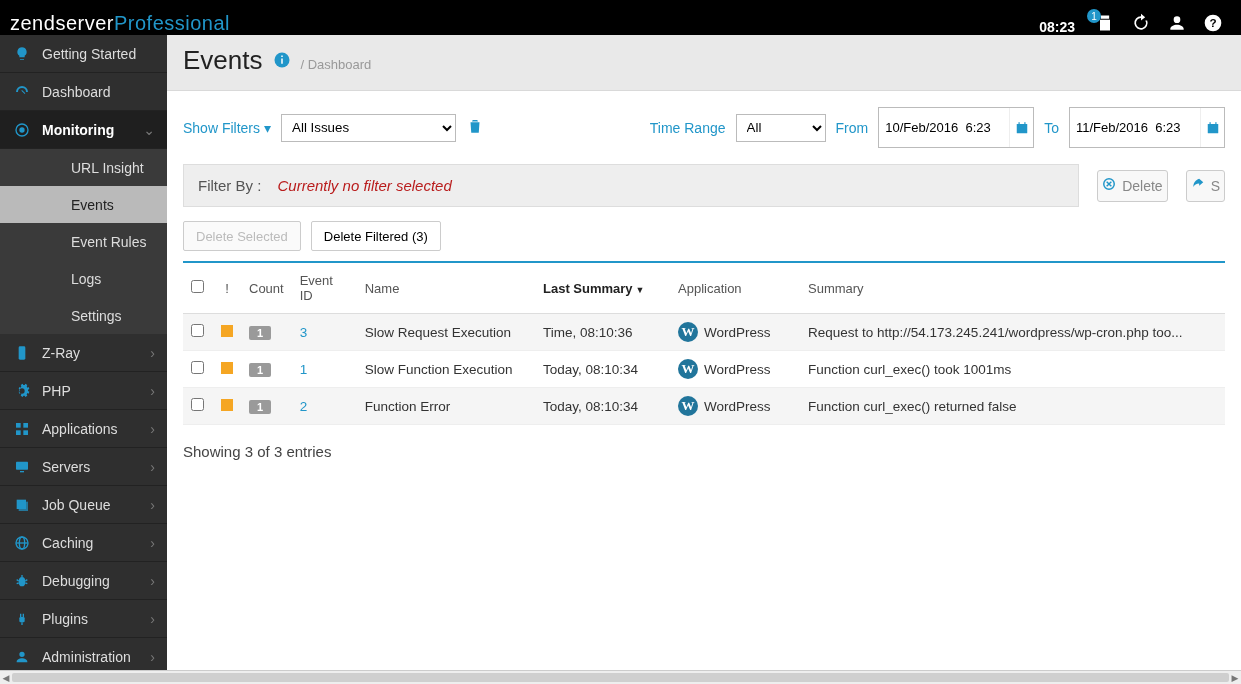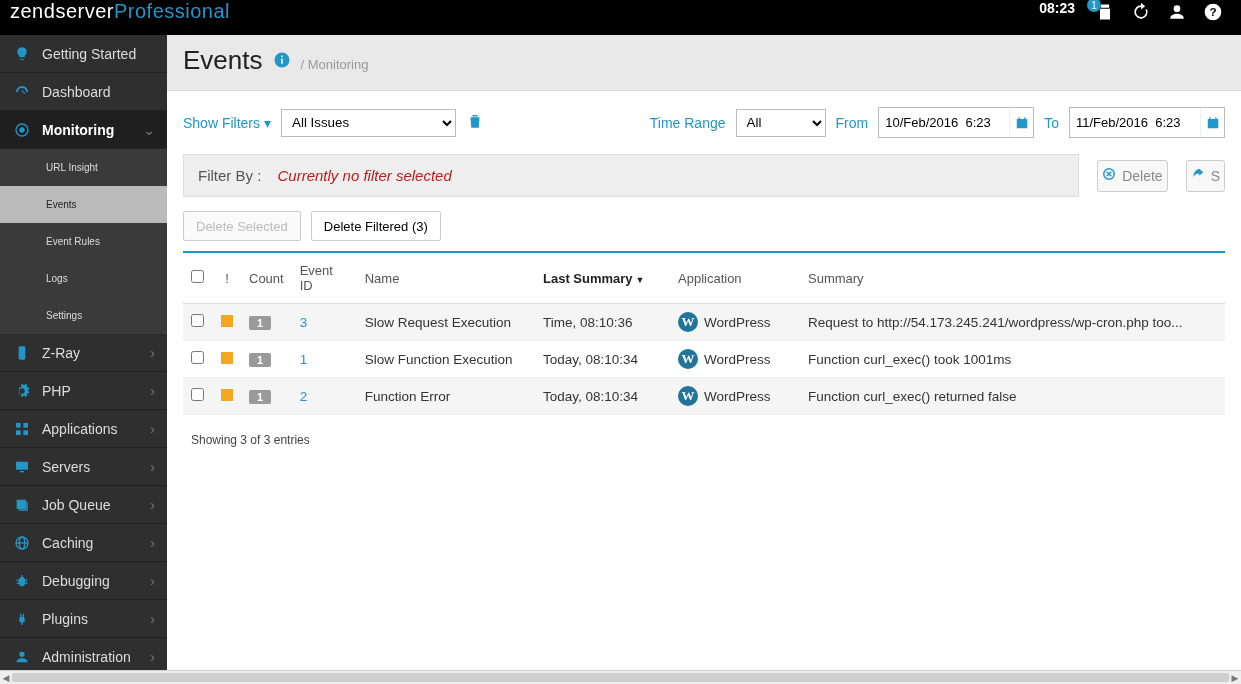--- a/index.html
+++ b/index.html
@@ -1,54 +1,54 @@
 <!DOCTYPE html>
 <html><head>
 <meta charset="utf-8">
 <style>
 *{box-sizing:border-box;margin:0;padding:0;font-family:"Segoe UI",Arial,sans-serif}
 body{background:#fff;width:1241px;height:684px;overflow:hidden;font-size:14px;color:#333}
 
-.topbar{height:35px;background:#000;color:#fff;display:flex;align-items:flex-start;padding:0 10px}
+.topbar{height:35px;background:#000;color:#fff;display:flex;align-items:flex-end;padding:0 10px}
 .logo{font-size:20px;letter-spacing:0.5px}
 .logo .z{font-weight:400;color:#fff}
 .logo .s{font-weight:300;color:#fff}
 .logo .p{color:#2196c9;font-weight:300}
 .topbar .spacer{flex:1}
 .topbar .clock{font-weight:bold;margin-right:12px;font-size:14px}
 .ticon{width:24px;height:24px;margin:0 6px;display:flex;align-items:center;justify-content:center;color:#fff;position:relative;cursor:pointer}
 .ticon svg{width:20px;height:20px;fill:currentColor}
 .ticon .badge{position:absolute;left:-6px;top:-2px;background:#2196c9;color:#fff;font-size:10px;border-radius:50%;width:14px;height:14px;display:flex;align-items:center;justify-content:center}
 
 .wrap{display:flex;height:calc(684px - 35px - 14px)}
 
 .sidebar{width:167px;background:#2f2f2f;color:#ddd;overflow:auto;flex:none}
 .navitem{display:flex;align-items:center;height:38px;padding:0 12px;cursor:pointer;border-bottom:1px solid #222}
 .navitem .nicon{width:20px;display:flex;justify-content:center;margin-right:10px;color:#2196c9}
 .navitem .nicon svg{width:16px;height:16px;fill:currentColor}
 .navitem .nlabel{flex:1;font-size:14px}
 .navitem .chev{color:#777}
 .navitem.active{background:#1f1f1f}
 .navitem.active .nlabel{font-weight:bold;color:#fff}
-.subitem{height:37px;display:flex;align-items:center;padding-left:46px;cursor:pointer;background:#3a3a3a;font-size:10px;color:#ddd}
+.subitem{height:37px;display:flex;align-items:center;padding-left:71px;cursor:pointer;background:#3a3a3a;font-size:14px;color:#ddd}
 .subitem.selected{background:#bababa;color:#222}
 
 .content{flex:1;overflow:auto;background:#fff}
 .pagehead{background:#e9e9e9;border-bottom:1px solid #d9d9d9;padding:10px 16px 14px 16px;display:flex;align-items:baseline;gap:10px}
 .pagehead h1{font-size:26px;font-weight:400;color:#222}
 .pagehead .info{color:#2196c9}
 .pagehead .crumb{color:#999;font-size:13px}
 .toolbar{display:flex;align-items:center;padding:16px 16px 10px 16px;gap:10px;flex-wrap:nowrap}
 .linkish{color:#2196c9;cursor:pointer;display:flex;align-items:center;gap:4px}
 select.issues{height:28px;width:175px;border:1px solid #bbb;background:#fff;padding:0 6px}
 .trash{color:#2196c9;cursor:pointer}
 .toolbar .gap{flex:1}
 .lbl{color:#2196c9}
 select.range{height:28px;width:90px;border:1px solid #bbb;background:#fff;padding:0 6px}
-.datebox{display:flex;align-items:center;border:1px solid #bbb;height:31px;background:#fff}
+.datebox{display:flex;align-items:center;border:1px solid #bbb;height:41px;background:#fff}
 .datebox input{border:none;height:26px;padding:0 6px;width:130px;font-size:13px;background:transparent}
 .datebox .cal{width:24px;display:flex;align-items:center;justify-content:center;color:#2196c9;border-left:1px solid #eee;height:100%}
 .filterbar{margin:6px 16px 14px 16px;display:flex;align-items:center;gap:18px}
 .filterinfo{flex:1;background:#eee;border:1px solid #ddd;padding:12px 14px;font-size:15px;color:#555}
 .filterinfo .cur{font-style:italic;color:#b91c1c;margin-left:12px}
 .btn{height:32px;border:1px solid #ccc;background:#f8f8f8;border-radius:3px;padding:0 4px;display:flex;align-items:center;gap:6px;cursor:pointer;color:#888}
 .btn .bi{color:#2196c9}
 .actionrow{display:flex;gap:10px;padding:0 16px 10px 16px}
 .btn2{height:30px;border:1px solid #ccc;background:#fff;border-radius:2px;padding:0 12px;cursor:pointer;font-size:13px}
 .btn2.disabled{color:#bbb;background:#fafafa;cursor:default}
@@ -56,21 +56,21 @@
 table.events{width:calc(100% - 32px);margin:0 16px;border-collapse:collapse;border-top:2px solid #2196c9}
 table.events th{text-align:left;font-weight:normal;color:#555;font-size:13px;padding:10px 8px;border-bottom:1px solid #ddd;background:#fff}
 table.events th.sorted{font-weight:bold;color:#222}
 table.events td{padding:8px 8px;border-bottom:1px solid #eee;font-size:13.5px;vertical-align:middle}
 table.events tr.odd td{background:#f5f5f5}
 .sev{width:12px;height:12px;background:#f5a623;display:inline-block}
 .countbox{background:#9a9a9a;color:#fff;font-weight:bold;font-size:11px;padding:1px 8px;border-radius:2px}
 .eid{color:#2196c9}
 .appcell{display:flex;align-items:center;gap:6px}
 .appicon{width:20px;height:20px;border-radius:50%;background:#21759b;color:#fff;display:flex;align-items:center;justify-content:center;font-family:Georgia,serif;font-size:13px;font-weight:bold}
-.showing{padding:18px 24px;color:#444;font-size:12px}
+.showing{padding:18px 16px;color:#444;font-size:15px}
 
 .hscroll{height:14px;background:#eee;border-top:1px solid #ccc;position:relative}
 .hscroll .thumb{position:absolute;left:12px;right:12px;top:2px;bottom:2px;background:#cfcfcf;border-radius:2px}
 .hscroll .arr{position:absolute;top:0;bottom:0;width:12px;display:flex;align-items:center;justify-content:center;color:#777;font-size:9px}
 .hscroll .arr.l{left:0}.hscroll .arr.r{right:0}
 th .sortind{font-size:9px;margin-left:3px}
 .chk{cursor:pointer}
 </style>
 </head>
 <body>
@@ -234,21 +234,21 @@
   <div class="content">
     <div class="pagehead">
       <h1>Events</h1>
       <span class="info">
         <svg width="18" height="18" viewBox="0 0 24 24" fill="#2196c9">
             <circle cx="12" cy="12" r="10"></circle>
             <rect x="11" y="10" width="2" height="7" fill="#fff"></rect>
             <rect x="11" y="6" width="2" height="2" fill="#fff"></rect>
           </svg>
       </span>
-      <span class="crumb">/ Monitoring</span>
+      <span class="crumb">/ Dashboard</span>
     </div>
 
     <div class="toolbar">
       <span class="linkish">
         <span>Show Filters</span>
         <span>▾</span>
       </span>
       <select class="issues">
         <option>All Issues</option>
       </select>

